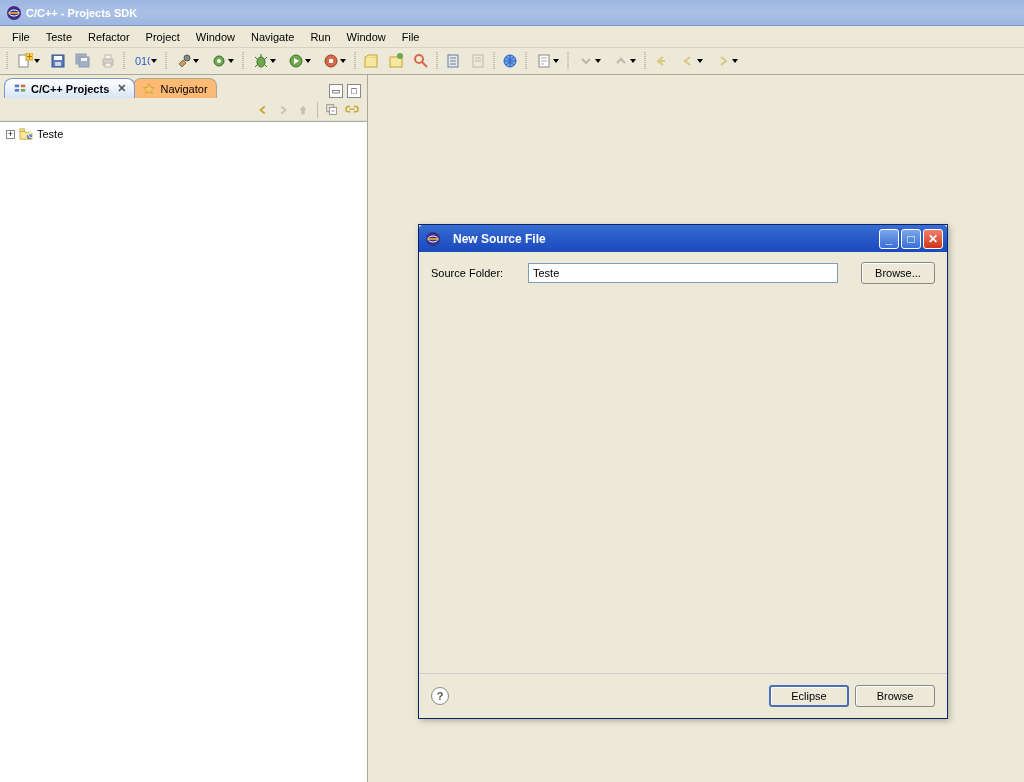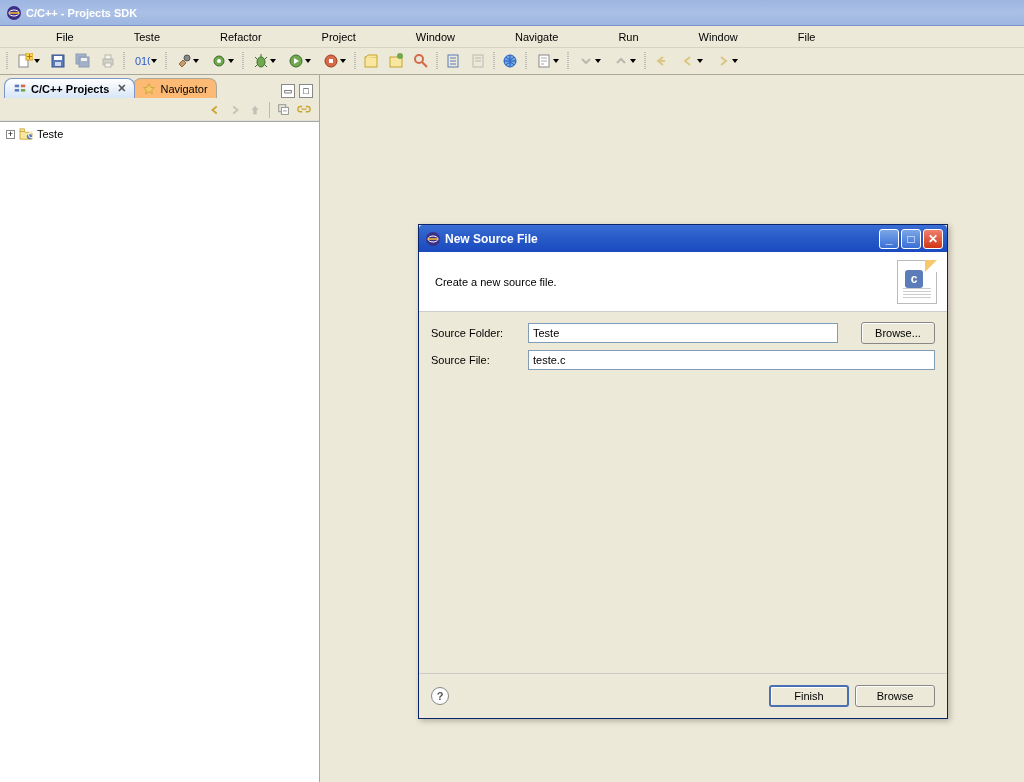--- a/index.html
+++ b/index.html
@@ -13,21 +13,21 @@
     color: #fff; font-size: 13px; font-weight: bold;
     border-bottom: 1px solid #7a96c9;
   }
   .main-titlebar .eclipse-icon { width: 16px; height: 16px; margin-right: 4px; }
 
   
   .menubar {
     height: 22px; background: #ece9d8; display: flex; align-items: center;
     padding-left: 4px; border-bottom: 1px solid #d6d3c2;
   }
-  .menubar .menu-item { padding: 3px 8px; color: #000; cursor: default; margin-left: 44px; }
+  .menubar .menu-item { padding: 3px 8px; color: #000; cursor: default; }
 
   
   .toolbar {
     height: 27px; background: #ece9d8; display: flex; align-items: center;
     padding: 0 4px; border-bottom: 1px solid #aca899;
     gap: 1px;
   }
   .toolbar .sep { width: 6px; height: 22px; display:flex; align-items:center; justify-content:center; }
   .toolbar .sep::before { content:""; width:2px; height:18px; background: repeating-linear-gradient(to bottom, #bbb 0, #bbb 1px, transparent 1px, transparent 2px); }
   .toolbar .tbtn {
@@ -35,21 +35,21 @@
     border: 0px solid transparent; border-radius:2px;
   }
   .toolbar .tbtn.dd { width: 34px; }
   .toolbar svg { width:16px; height:16px; }
   .dd-arrow { width:0;height:0;border-left:3px solid transparent;border-right:3px solid transparent;border-top:4px solid #000;margin-left:1px; }
 
   
   .content { position: relative; display: flex; height: calc(782px - 26px - 22px - 27px); }
 
   
-  .left-panel { width: 320px; height: 100%; background:#ece9d8; border-right:1px solid #aca899; display:flex; flex-direction:column; }
+  .left-panel { width: 368px; height: 100%; background:#ece9d8; border-right:1px solid #aca899; display:flex; flex-direction:column; }
   .tabrow { height: 24px; display:flex; align-items:flex-end; background:#ece9d8; padding: 2px 2px 0 4px; position:relative; border-bottom:1px solid #ece9d8; }
   .tab {
     height: 20px; display:flex; align-items:center; gap:4px;
     padding: 0 8px; font-size:11px; color:#000;
     background:#fdba74; border:1px solid #aca899; border-bottom:none;
     border-radius: 8px 8px 0 0; margin-right:-2px;
   }
   .tab.active {
     background: linear-gradient(to bottom,#fff,#d7e5f7);
     border-color:#7a96c9; z-index:2; font-weight:bold;
@@ -74,21 +74,21 @@
     position:absolute; left:418px; top:149px; width:530px; height:495px;
     background:#ece9d8; border:1px solid #0a246a;
     box-shadow: 2px 2px 6px rgba(0,0,0,.25);
     display:flex; flex-direction:column;
   }
   .dlg-titlebar{
     height:27px; background:linear-gradient(to bottom,#3a6ed5 0%,#2a5dc9 40%,#1a4abf 100%);
     display:flex; align-items:center; padding:0 4px 0 6px; color:#fff;
     border-top-left-radius:4px;border-top-right-radius:4px;
   }
-  .dlg-titlebar .dlg-title{ font-weight:bold; font-size:12px; margin-left:4px;}
+  .dlg-titlebar .dlg-title{ font-weight:bold; font-size:12px; margin-left:12px;}
   .dlg-titlebar .win-btns{ margin-left:auto; display:flex; gap:2px;}
   .win-btn{ width:20px;height:20px;border:1px solid #fff;border-radius:3px;display:flex;align-items:center;justify-content:center;font-weight:bold;font-family:Arial;background:linear-gradient(to bottom,#7ba7e8,#3a6ed5);color:#fff;font-size:12px;}
   .win-btn.close{ background:linear-gradient(to bottom,#f08070,#d03515);}
   .dlg-header{
     height:60px; background:#fff; border-bottom:1px solid #ccc;
     display:flex; align-items:center; padding: 0 10px 0 16px;
     justify-content:space-between;
   }
   .dlg-header-text{ color:#000;}
   .c-file-icon{ width:40px;height:44px; position:relative;}
@@ -384,42 +384,29 @@
           <path d="M3 8h10" stroke="#fdbf2d" stroke-width="1.5"></path>
       </svg>
       <span class="dlg-title">New Source File</span>
       <div class="win-btns">
         <div class="win-btn">_</div>
         <div class="win-btn">□</div>
         <div class="win-btn close">✕</div>
       </div>
     </div>
 
-    <div class="dlg-header">
-      <div class="dlg-header-text">Create a new source file.</div>
-      <div class="c-file-icon">
-        <div class="page"></div>
-          <div class="fold"></div>
-        <div class="c">c</div>
-        <div class="lines"></div>
-      </div>
-    </div>
 
     <div class="dlg-body">
       <div class="form-row">
         <label>Source Folder:</label>
         <input type="text" value="Teste" style="">
         <button class="btn">Browse...</button>
       </div>
-      <div class="form-row">
-        <label>Source File:</label>
-        <input type="text" value="teste.c" style="">
-      </div>
     </div>
 
     <div class="dlg-footer">
       <div class="help-icon">?</div>
       <div class="spacer"></div>
-      <button class="btn default">Finish</button>
+      <button class="btn default">Eclipse</button>
       <button class="btn">Browse</button>
     </div>
   </div>
 </div>
 
 </body></html>

